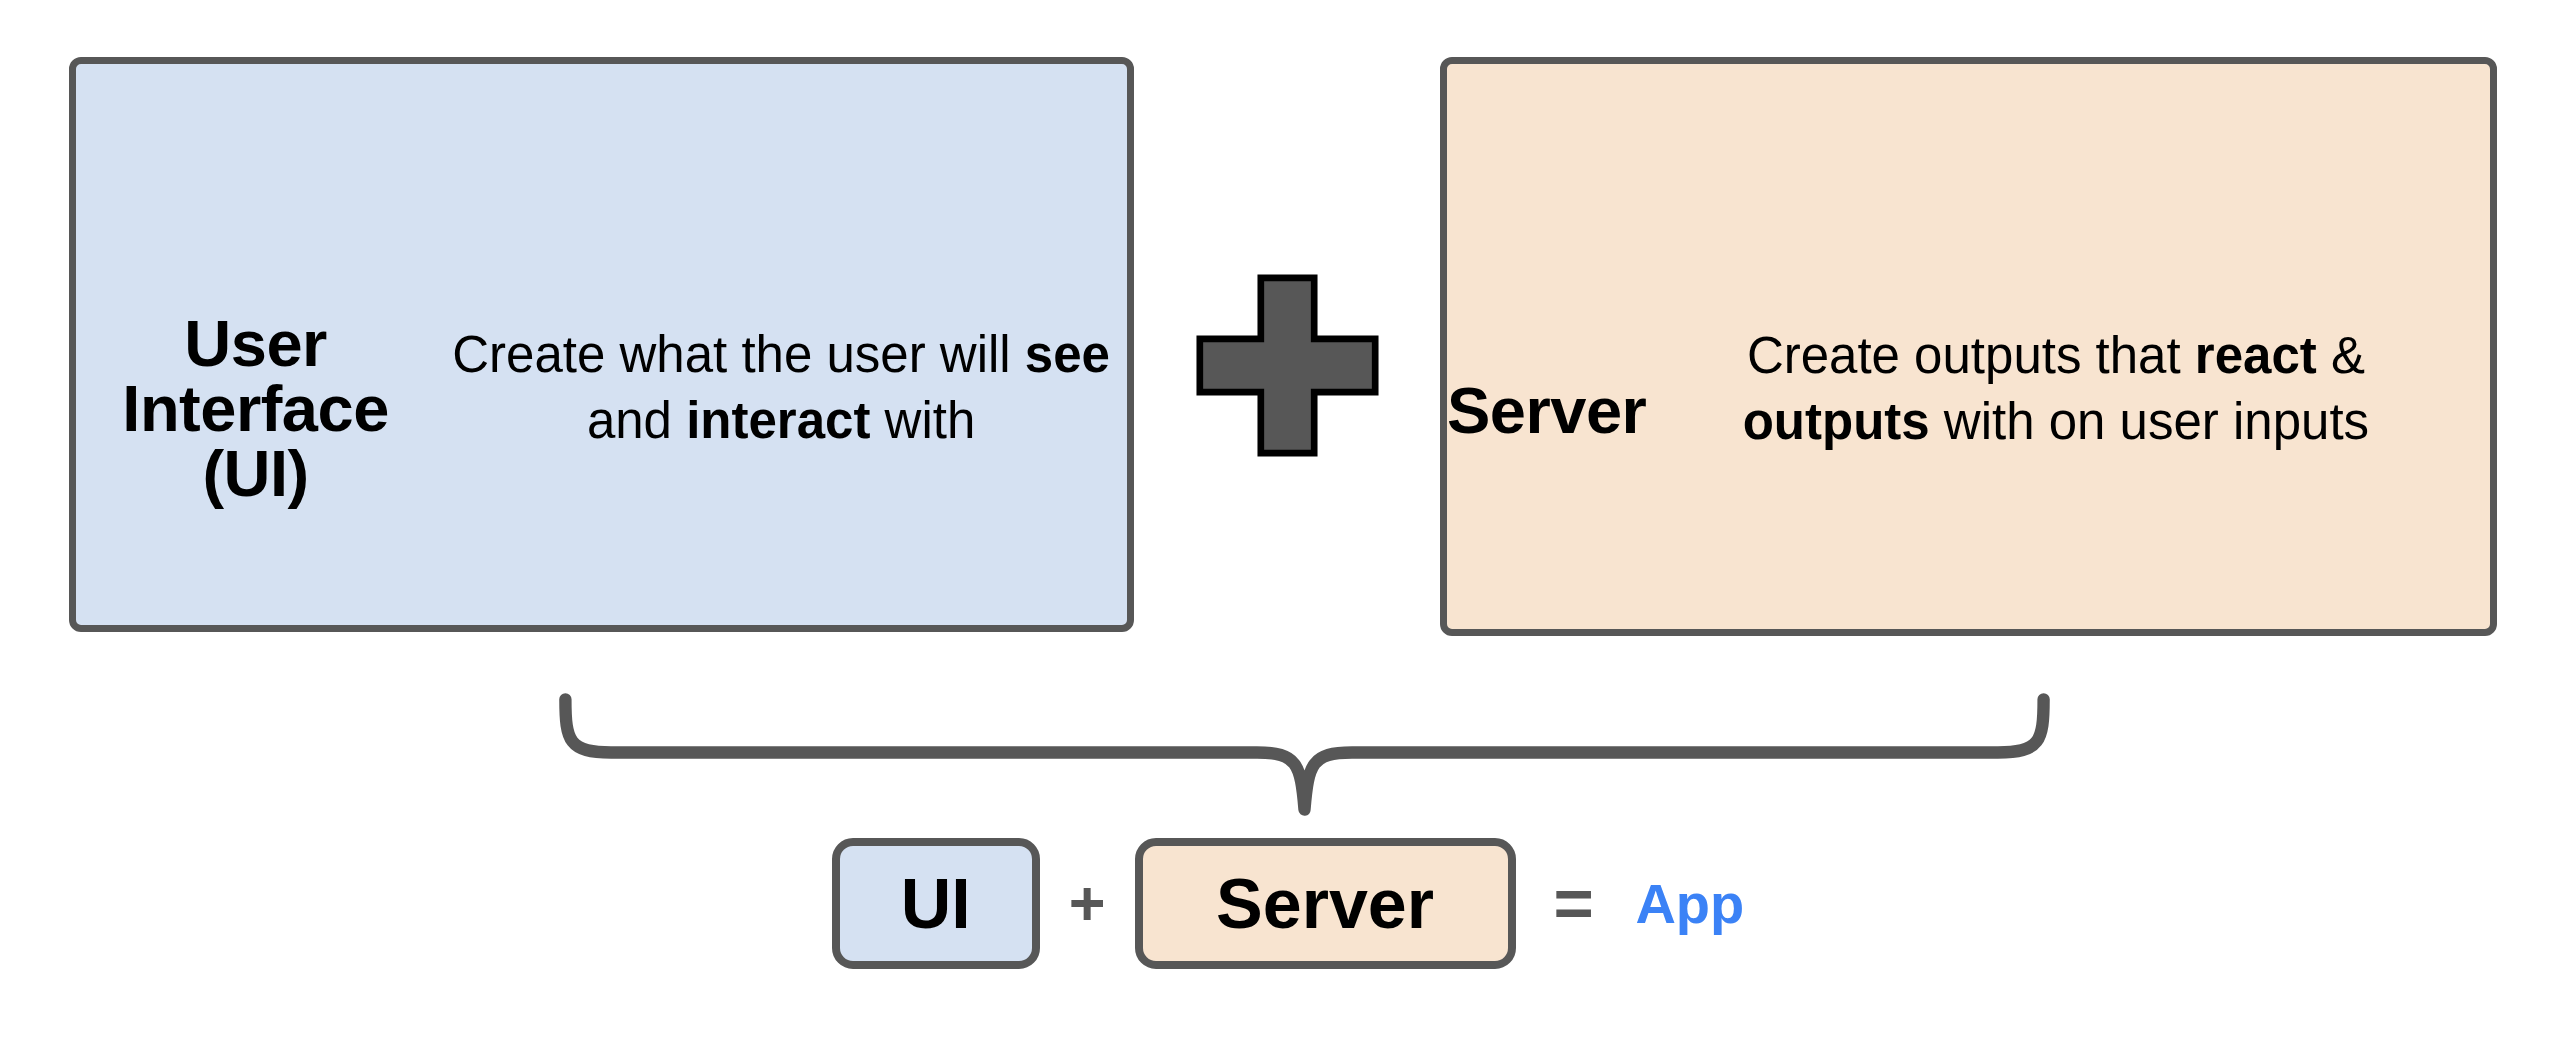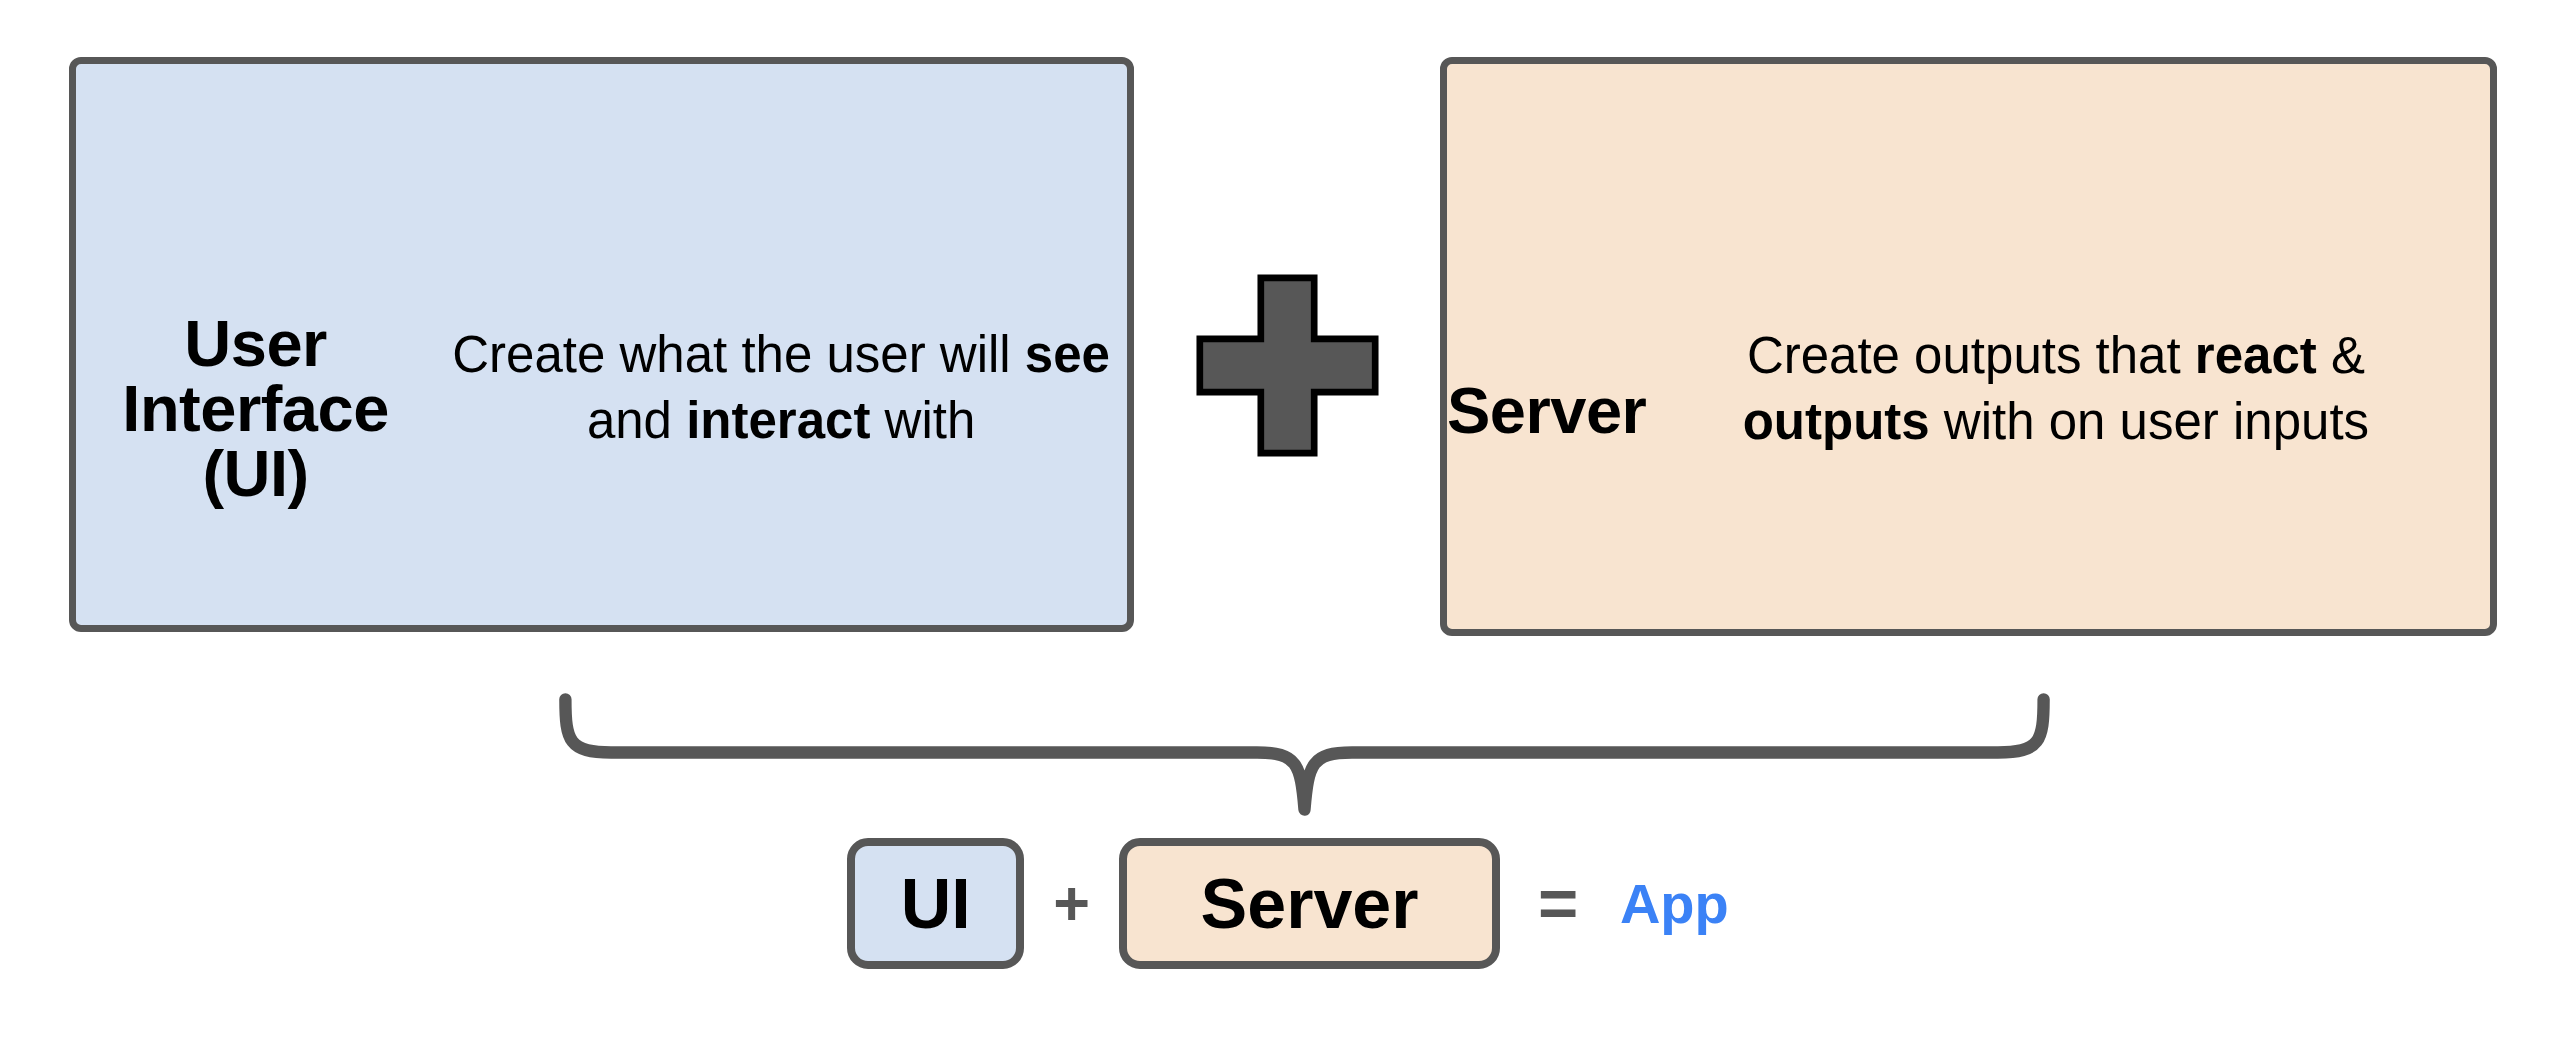--- a/index.html
+++ b/index.html
@@ -101,21 +101,21 @@
     align-items: center;
     justify-content: center;
     font-size: 70px;
     font-weight: bold;
     color: #000000;
     line-height: 1;
     height: 131px;
   }
   .chip.ui-chip {
     background: #d5e1f2;
-    width: 177px;
+    width: 208px;
     text-align: center;
   }
   .chip.server-chip {
     background: #f8e4d0;
     width: 381px;
   }
   .op {
     font-size: 63px;
     font-weight: bold;
     color: #575757;

